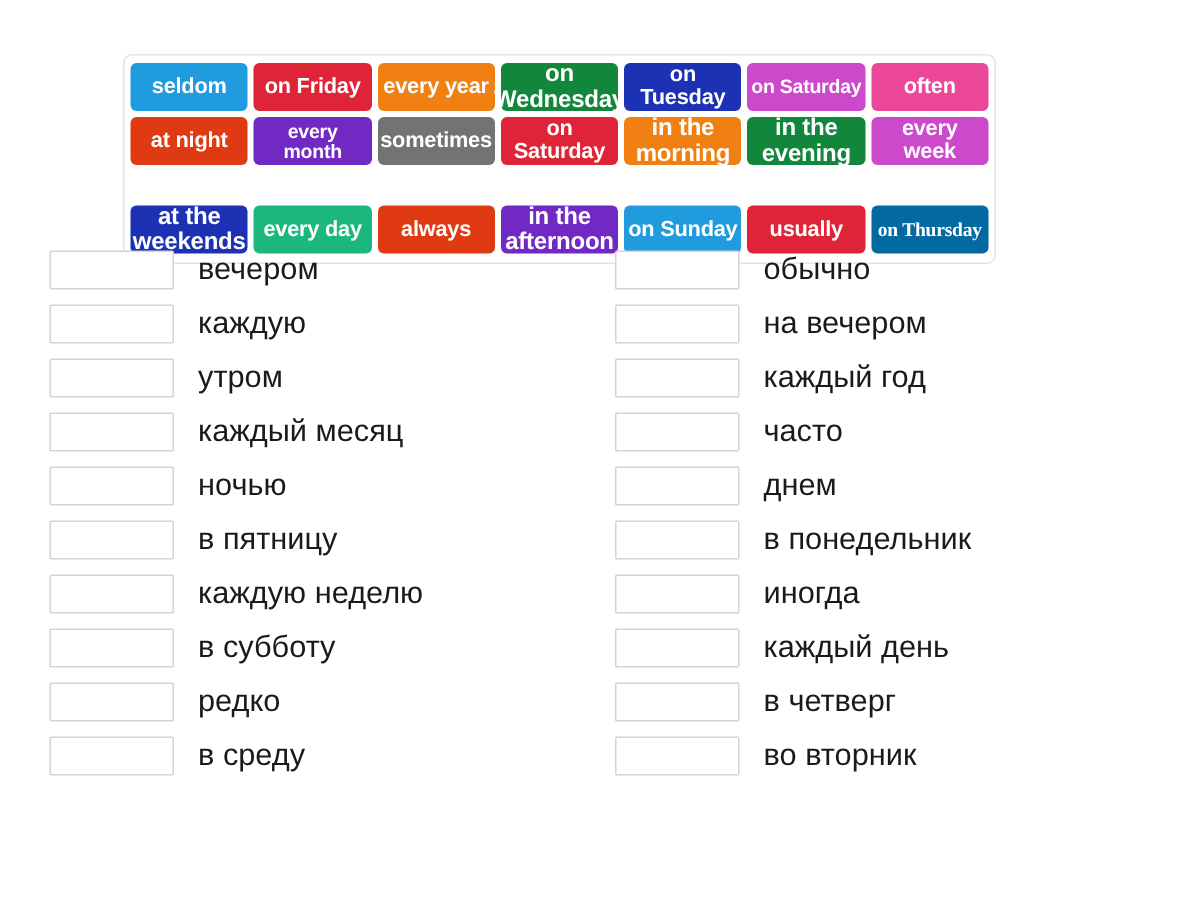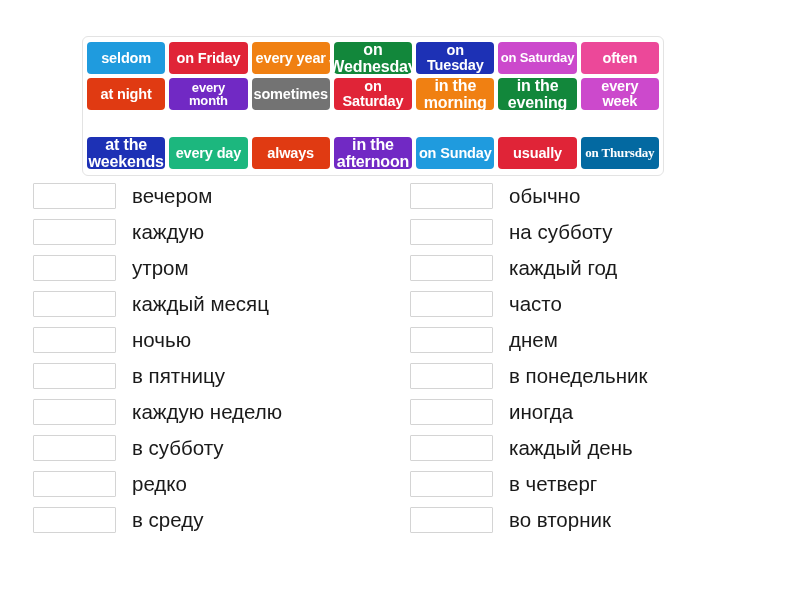--- a/index.html
+++ b/index.html
@@ -59,21 +59,20 @@
   .tile.two-line { font-size: 16px; line-height: 1.08; }
   .tile.small { font-size: 13px; }
 
   
   .columns {
     position: absolute;
     left: 0;
     top: 162px;
     width: 731px;
     display: flex;
-    margin-top: 16px;
   }
   .col {
     width: 375px;
     box-sizing: border-box;
   }
   .col-left  { padding-left: 33px; }
   .col-right { padding-left: 410px; margin-left: -375px; width: 390px; }
 
   .answer-row {
     display: flex;
@@ -178,21 +177,21 @@
         <div class="answer-label">в среду</div>
       </div>
     </div>
   <div class="col col-right" id="col-right">
       <div class="answer-row">
         <div class="drop-box"></div>
         <div class="answer-label">обычно</div>
       </div>
       <div class="answer-row">
         <div class="drop-box"></div>
-        <div class="answer-label">на субботу</div>
+        <div class="answer-label">на вечером</div>
       </div>
       <div class="answer-row">
         <div class="drop-box"></div>
         <div class="answer-label">каждый год</div>
       </div>
       <div class="answer-row">
         <div class="drop-box"></div>
         <div class="answer-label">часто</div>
       </div>
       <div class="answer-row">

